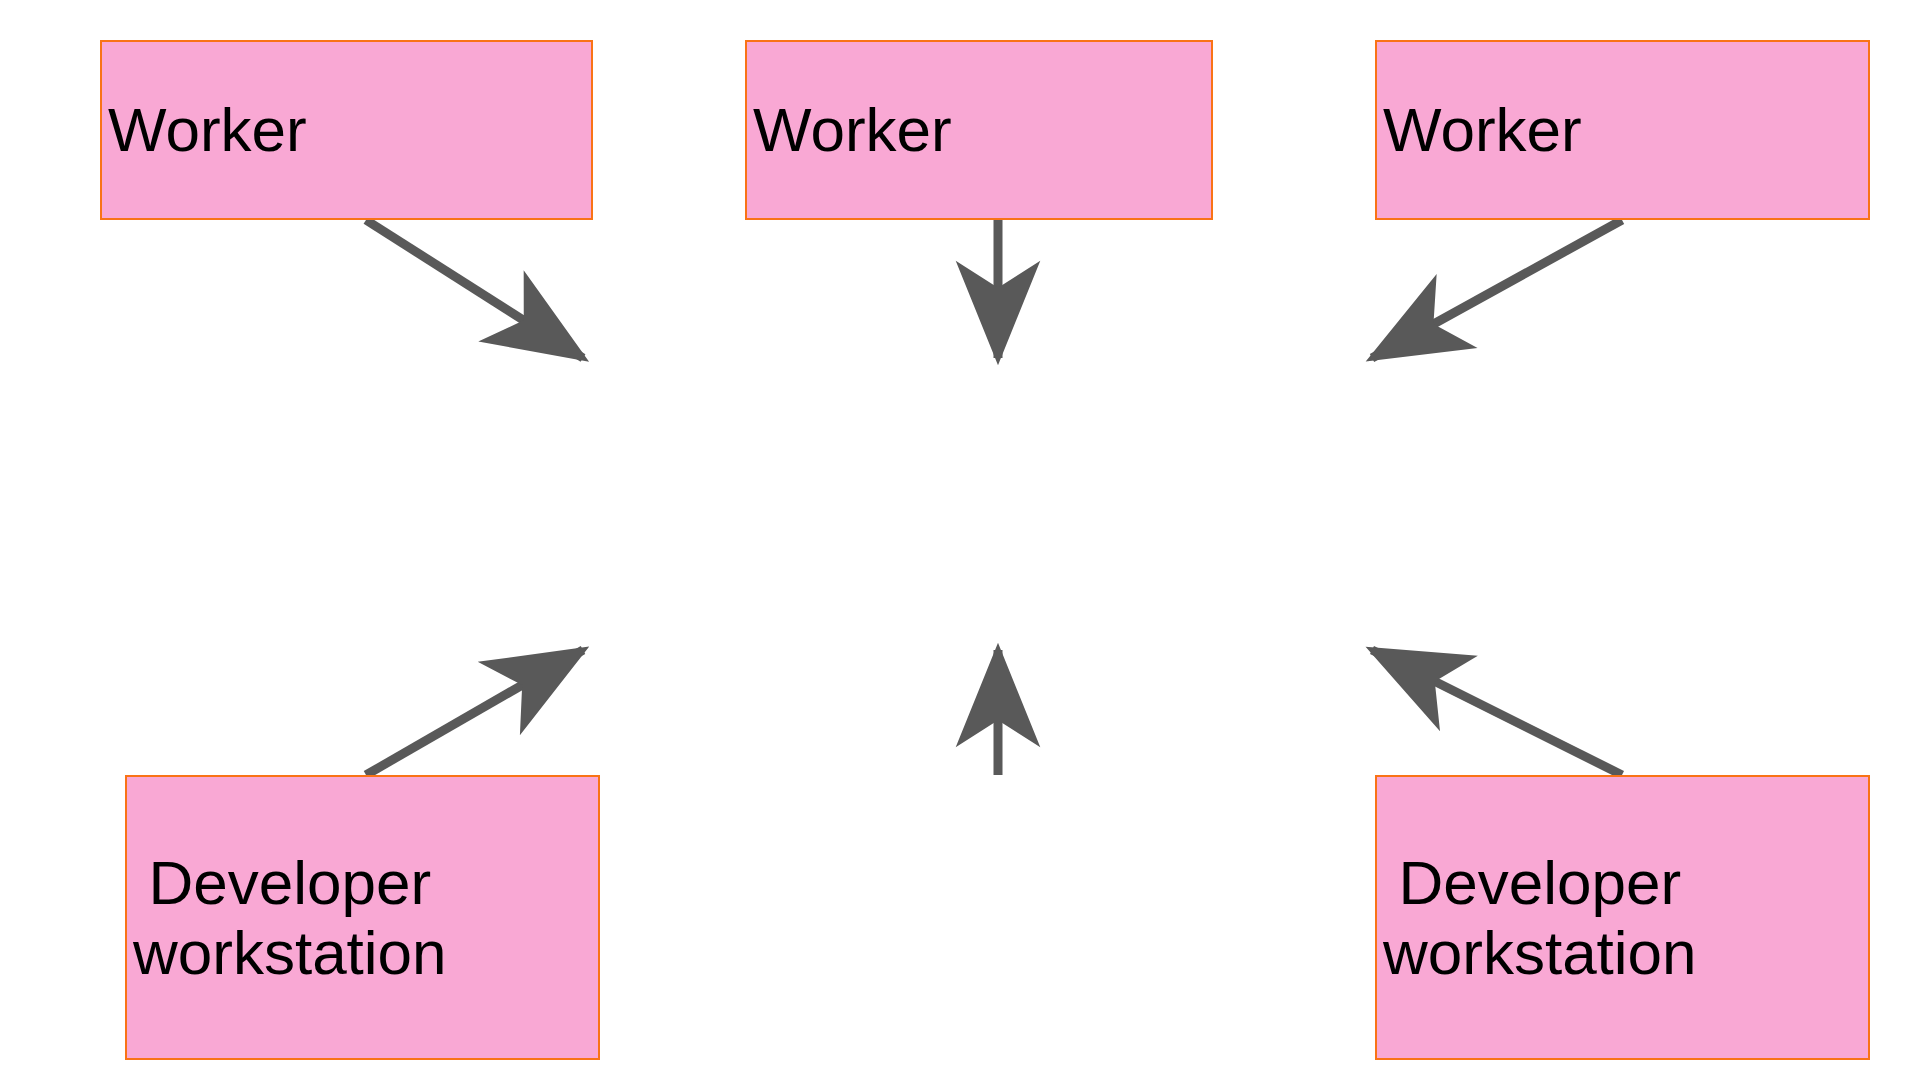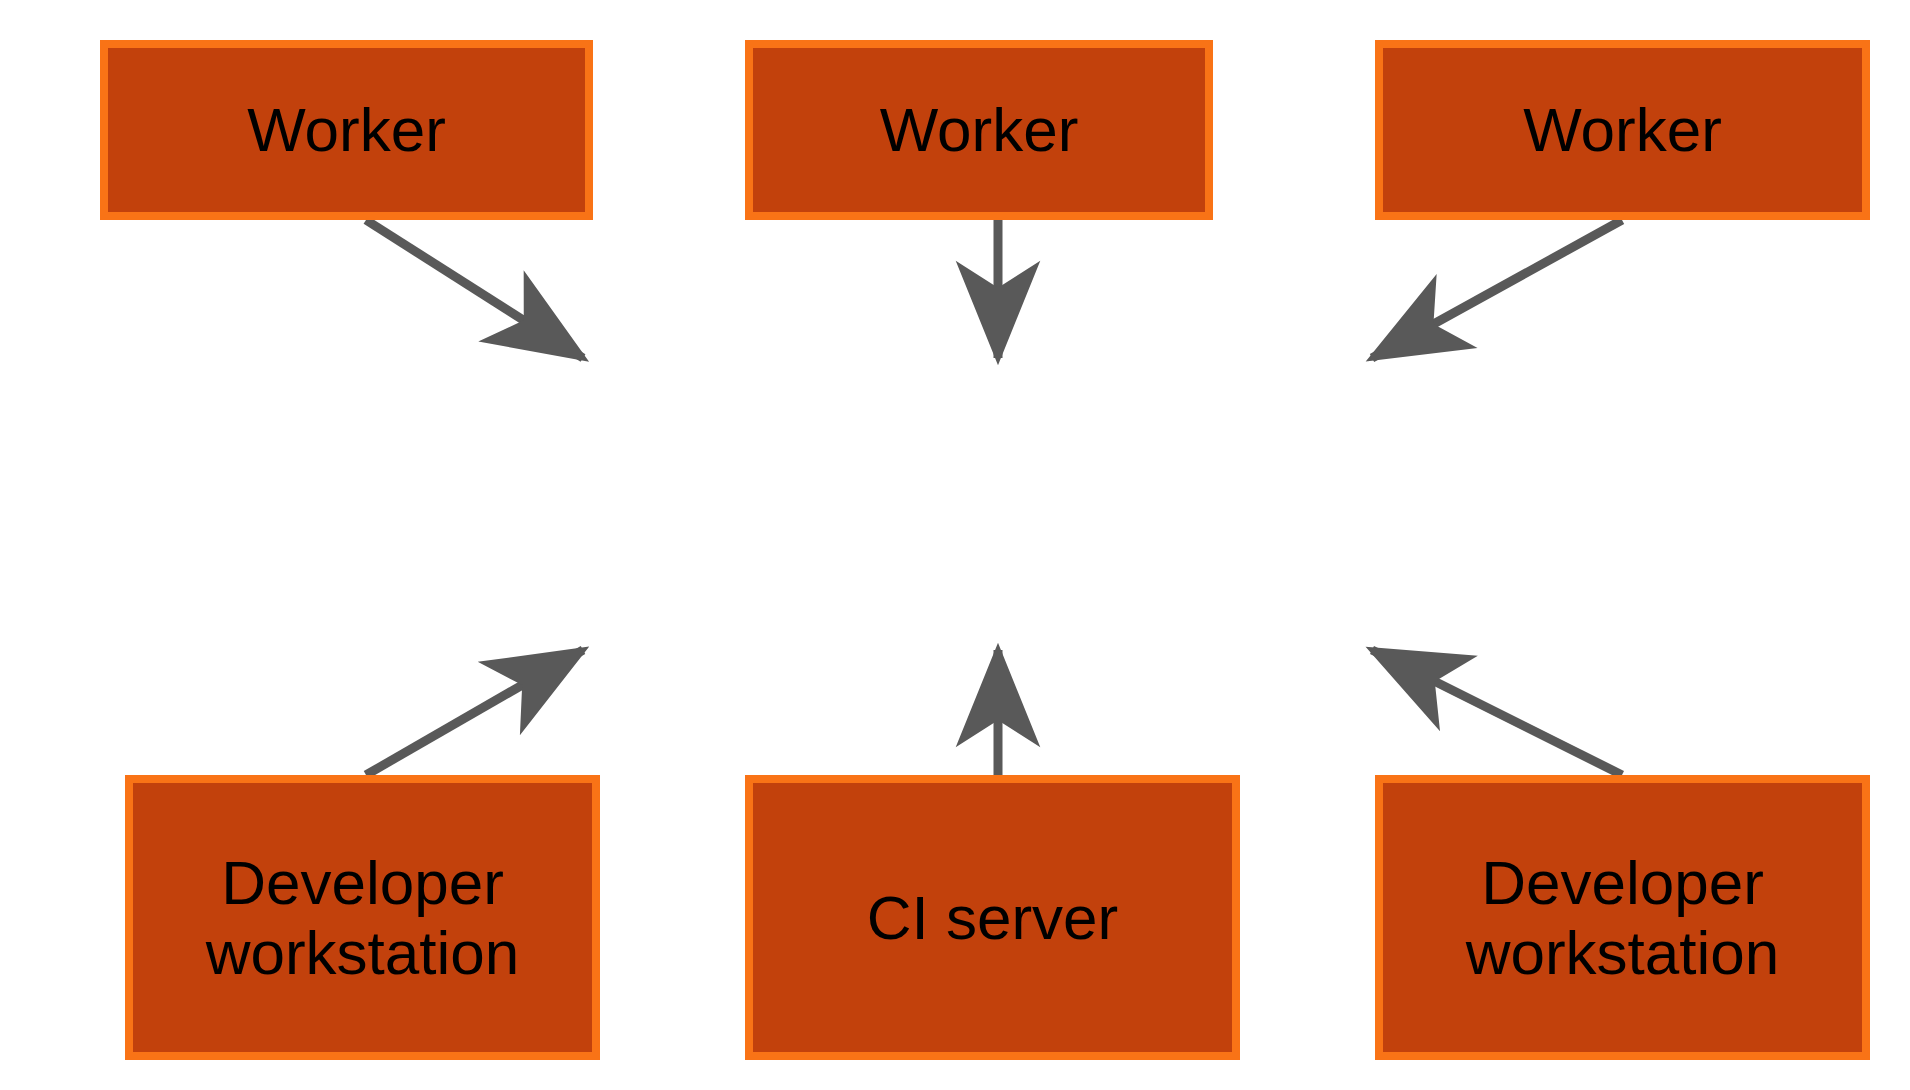--- a/index.html
+++ b/index.html
@@ -23,25 +23,24 @@
   .edges {
     position: absolute;
     left: 0; top: 0;
     width: 1910px;
     height: 1090px;
     pointer-events: none;
   }
   .node {
     position: absolute;
     box-sizing: border-box;
-    background: #c2410c;
-    border: 8px solid #f97316;
+    background: #f9a8d4;
+    border: 2px solid #f97316;
     display: flex;
     align-items: center;
-    justify-content: center;
     text-align: center;
     color: #000000;
     line-height: 1.12;
     white-space: pre-line;
   }
   .node-label {
     display: block;
     padding: 0 6px;
   }
   
@@ -91,22 +90,19 @@
   <div class="node" id="node-worker-3">
     <span class="node-label">Worker</span>
   </div>
 
 
   <div class="node" id="node-dev-ws-left">
     <span class="node-label">Developer
 workstation</span>
   </div>
 
-  <div class="node" id="node-ci-server">
-    <span class="node-label">CI server</span>
-  </div>
 
   <div class="node" id="node-dev-ws-right">
     <span class="node-label">Developer
 workstation</span>
   </div>
 
 </div>
 
 </body></html>

